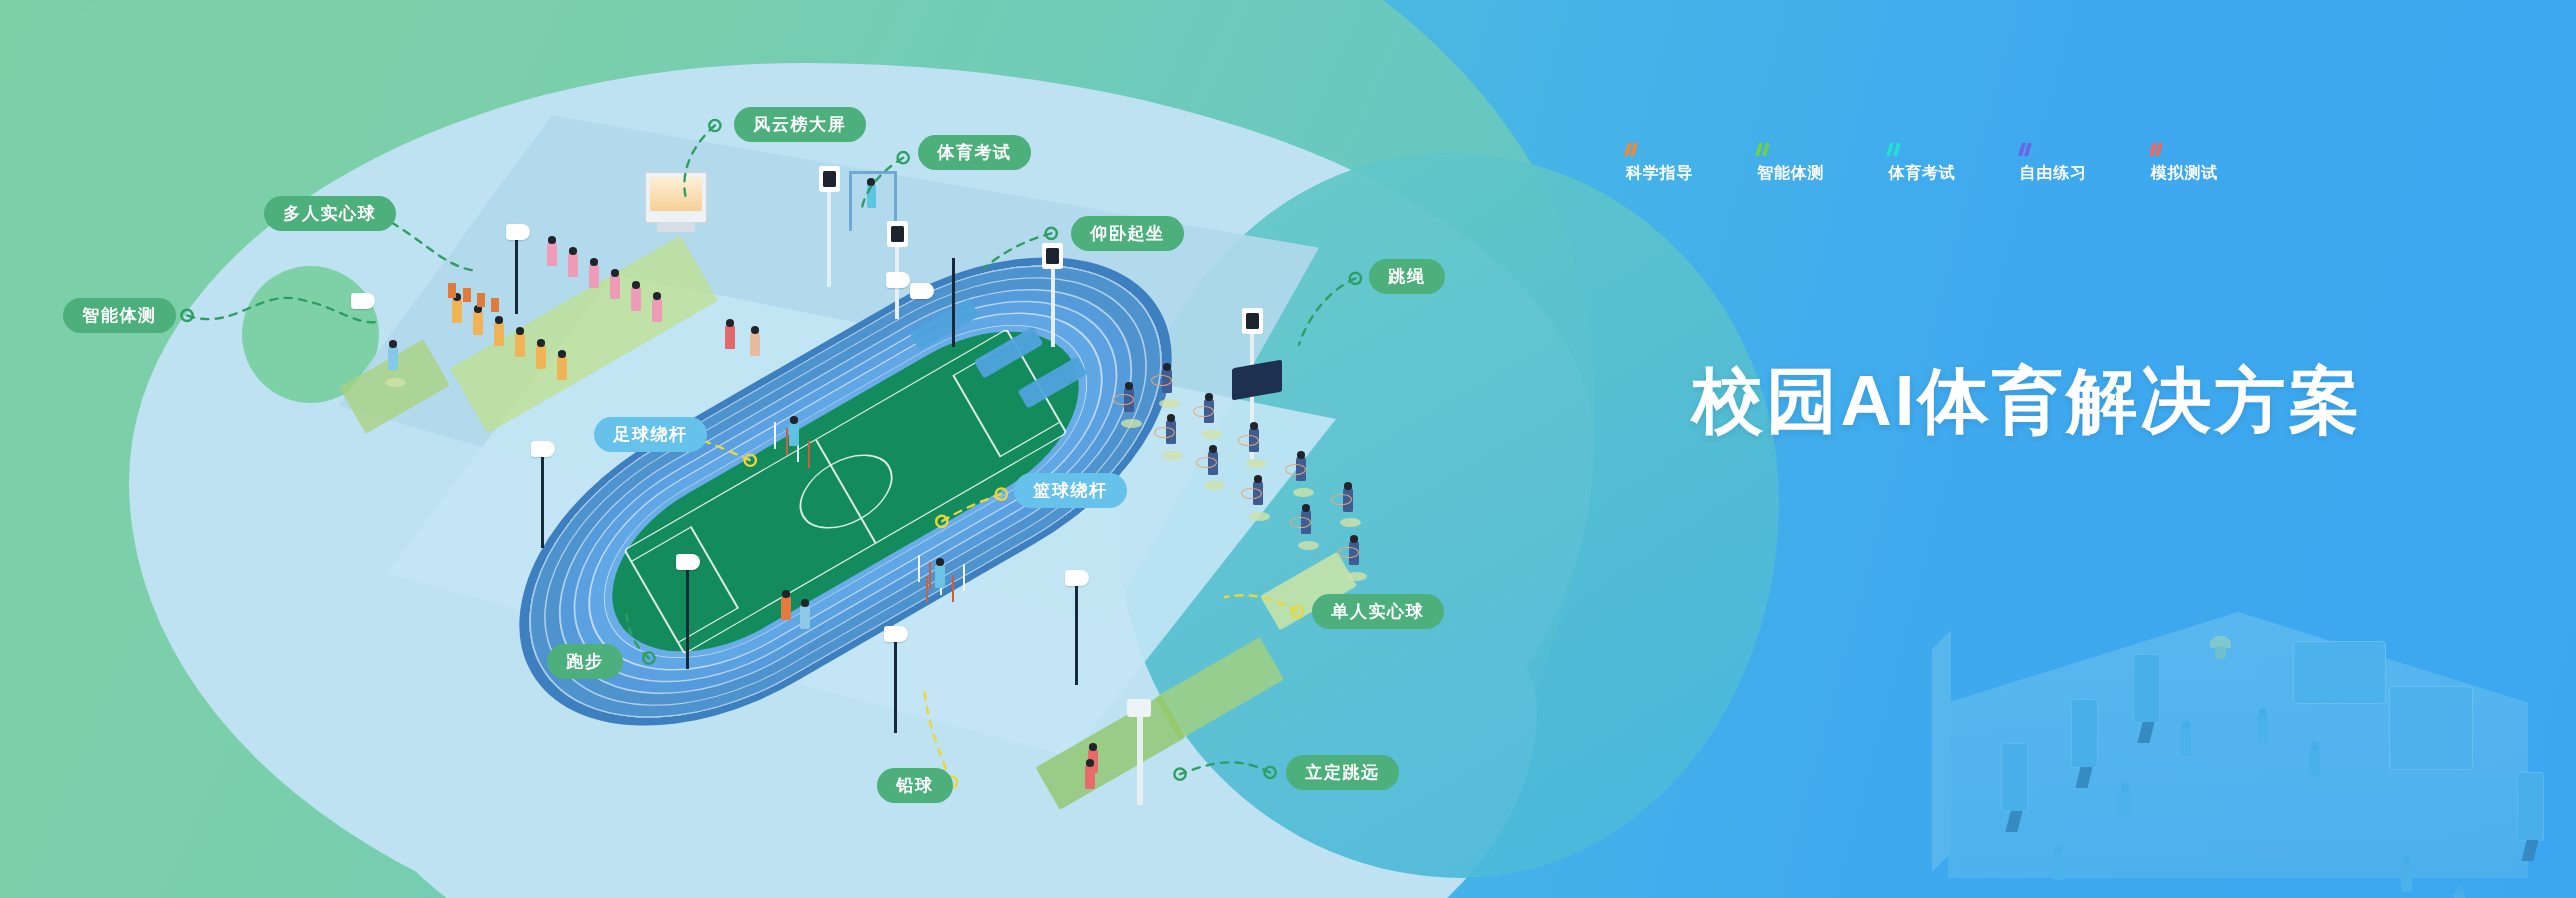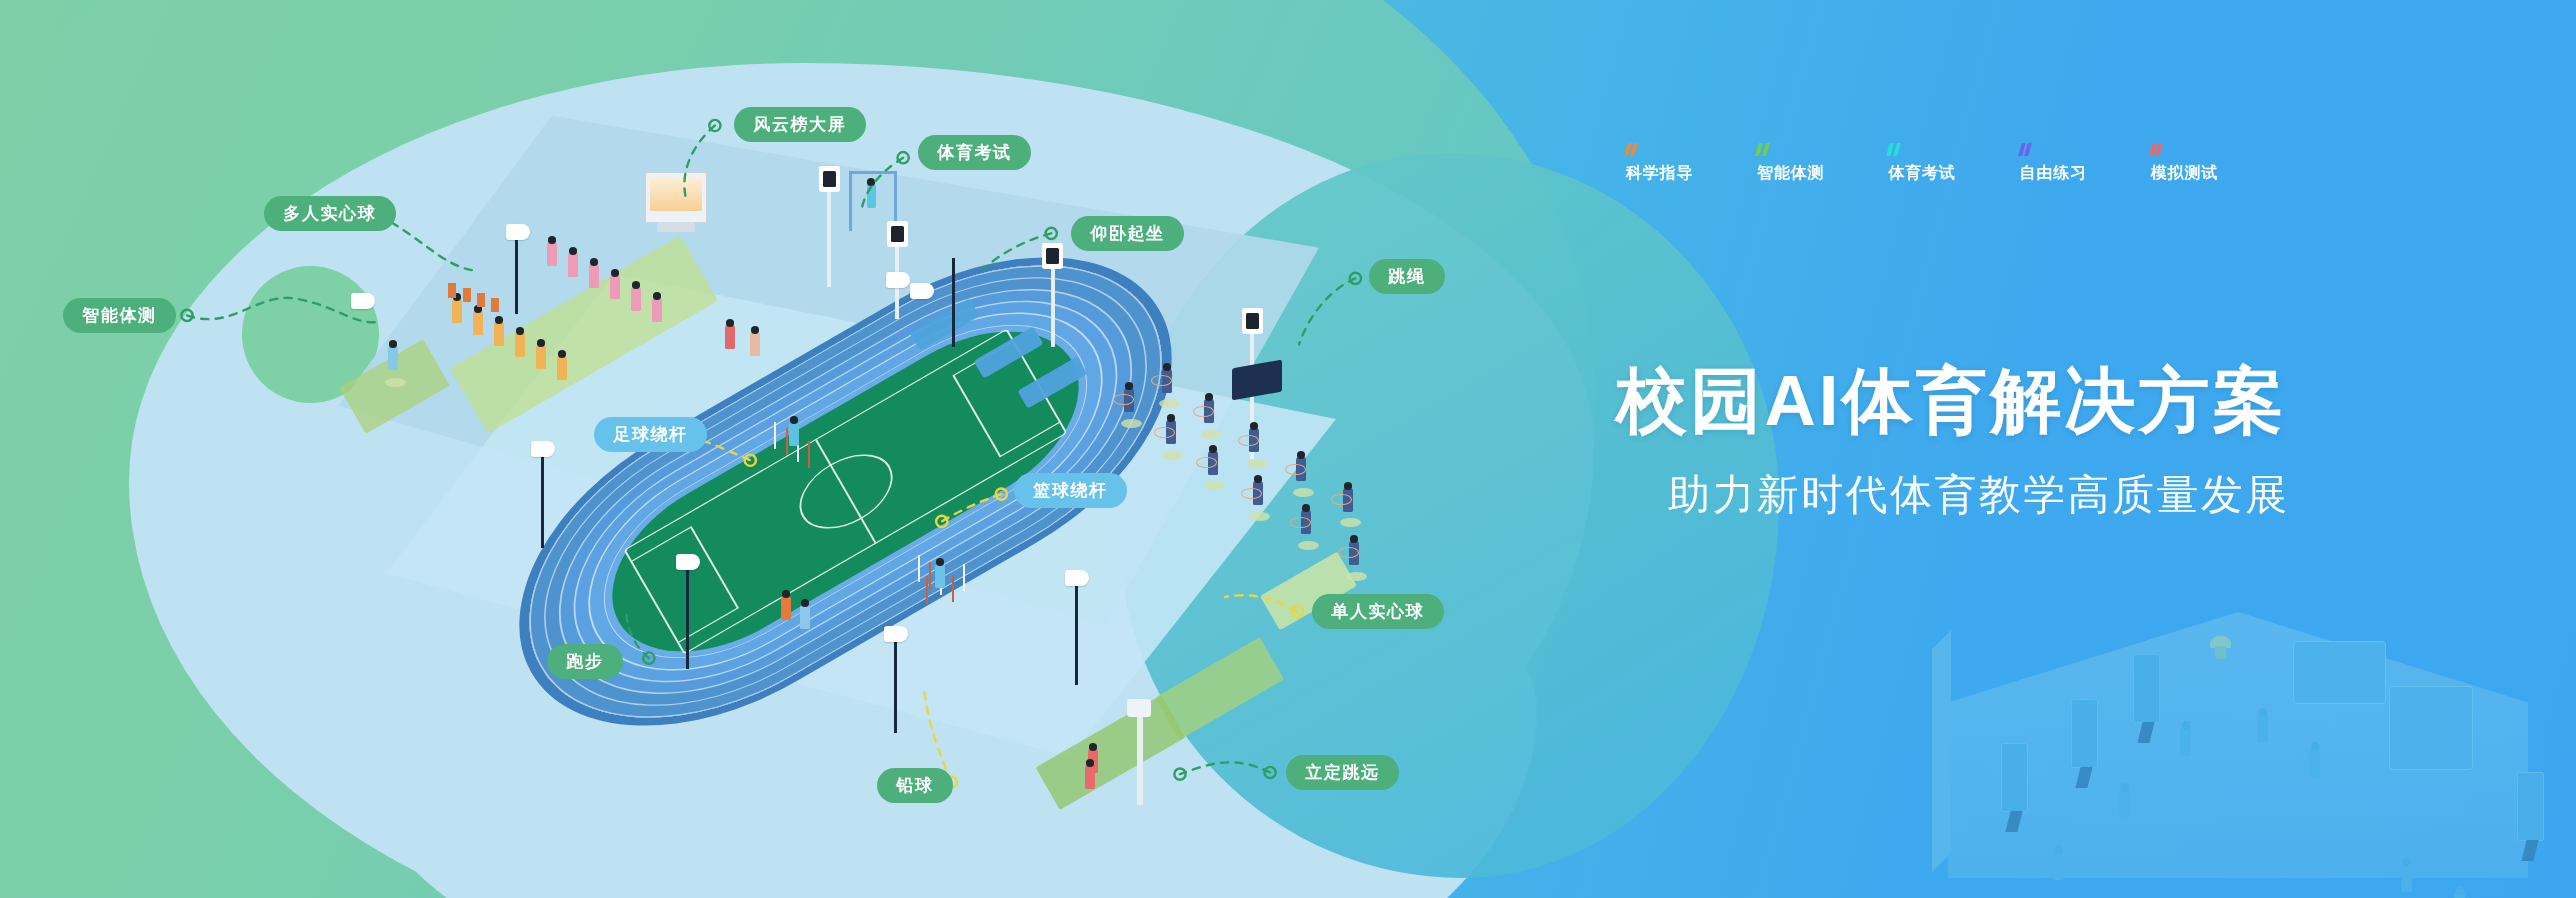--- a/index.html
+++ b/index.html
@@ -158,21 +158,21 @@
 
   
   .right-panel{ position:absolute; left:1626px; top:143px; width:805px; }
   .tags{ display:flex; gap:64px; align-items:flex-start; }
   .tag{ display:flex; flex-direction:column; gap:7.2px; }
   .tag .slash{ display:flex; gap:2.4px; height:13px; }
   .tag .slash span{ display:block; width:4px; height:13px; transform:skewX(-16deg); border-radius:0.8px; }
   .tag .tlabel{ color:#FFFFFF; font-size:16px; font-weight:700; letter-spacing:0.8px; white-space:nowrap; }
 
   .headline{
-    position:absolute; left:1616px; top:354px;
+    position:absolute; left:1692px; top:354px;
     color:#FFFFFF; font-size:71px; font-weight:700; letter-spacing:3.2px;
     text-shadow:0 1.6px 6.4px rgba(0,60,110,.16); white-space:nowrap;text-align:center;
   }
   .subline{
     position:absolute; left:1668px; top:467px;
     color:#FFFFFF; font-size:42px; font-weight:400; letter-spacing:2.4px;
     white-space:nowrap; opacity:.97;
   }
 
   
@@ -478,21 +478,20 @@
           <div class="slash">
             <span style="background: rgb(242, 102, 94);"></span>
             <span style="background: rgb(242, 102, 94);"></span>
           </div>
           <div class="tlabel">模拟测试</div>
         </div>
       </div>
   </div>
 
   <div class="headline">校园AI体育解决方案</div>
-  <div class="subline">助力新时代体育教学高质量发展</div>
 
   <div class="gym">
     <div class="gym-floor"></div>
     <div class="gym-wall-l"></div>
 
     <div class="g-kiosk" style="left:101px;top:179px;"></div>
     <div class="g-kiosk" style="left:171px;top:135px;"></div>
     <div class="g-kiosk" style="left:233px;top:90px;"></div>
     <div class="g-kiosk" style="left:617px;top:208px;"></div>
 

